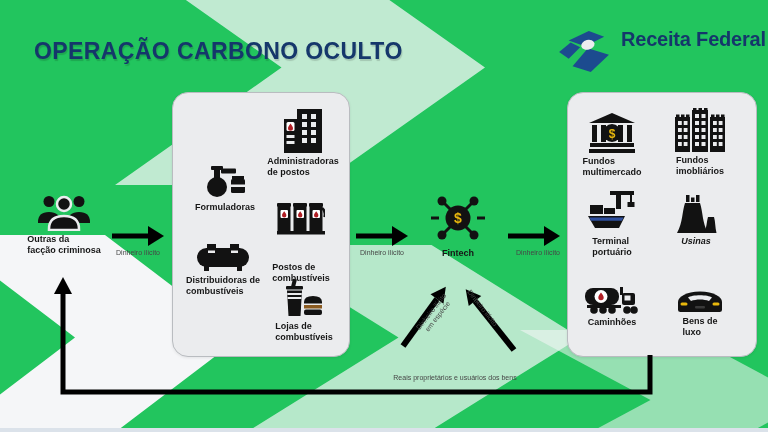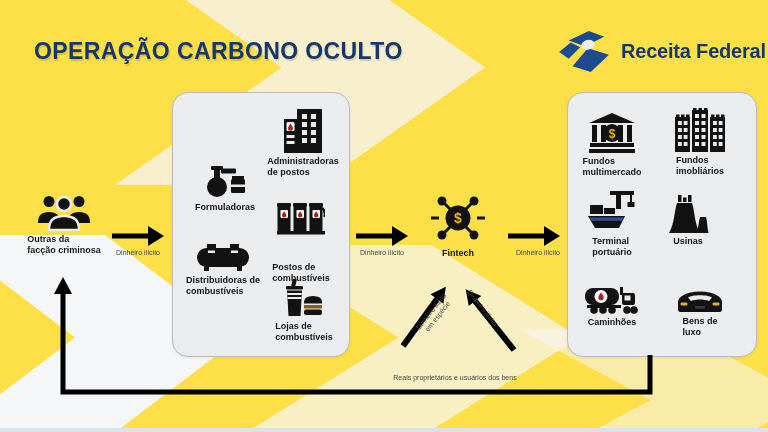--- a/index.html
+++ b/index.html
@@ -1,23 +1,23 @@
 <!DOCTYPE html>
 <html><head>
 <meta charset="utf-8">
 <style>
   html,body{margin:0;padding:0;background:#ecedef;}
-  .stage{position:relative;width:768px;height:432px;background:#fde047;overflow:hidden;
+  .stage{position:relative;width:768px;height:432px;background:#22c55e;overflow:hidden;
          font-family:"Liberation Sans",sans-serif;color:#1b1b1b;}
   .chev{position:absolute;background:#f5f6f8;
         clip-path:polygon(0 0,55% 0,100% 50%,55% 100%,0 100%,45% 50%);}
   .bottom-strip{position:absolute;left:0;bottom:0;width:768px;height:4px;background:#dbe2ea;}
   .title{position:absolute;left:34px;top:38px;font-size:23px;font-weight:bold;
          letter-spacing:.4px;color:#15376b;text-shadow:1px 2px 1px rgba(0,0,0,.15);}
-  .brand{position:absolute;left:556px;top:28px;display:flex;align-items:center;gap:7px;}
+  .brand{position:absolute;left:556px;top:28px;display:flex;align-items:flex-start;gap:7px;}
   .brand-text{font-size:20px;font-weight:bold;color:#15376b;letter-spacing:-.2px;}
   .panel{position:absolute;background:#ebecee;border:1px solid #b9bcc0;border-radius:16px;
          box-shadow:0 1px 3px rgba(0,0,0,.08);}
   .panel1{left:172px;top:92px;width:176px;height:263px;}
   .panel2{left:567px;top:92px;width:188px;height:263px;}
   .node{position:absolute;display:flex;flex-direction:column;align-items:center;}
   .node svg{display:block;}
   .lbl{white-space:pre-line;text-align:left;font-weight:bold;font-size:9px;line-height:1.22;
        margin-top:3px;color:#161616;}
   .small-lbl{position:absolute;font-size:7px;color:#464646;text-align:center;white-space:pre-line;
@@ -292,21 +292,21 @@
           <rect x="2" y="14" width="13" height="9"></rect>
             <rect x="16" y="17" width="11" height="6"></rect>
           <path d="M0,25 h37 l-6,12 h-24 z"></path>
         </g>
         <path d="M1.5,26.5 h34 l-1.6,3.2 h-31 z" fill="#2e4f9e"></path>
       </svg>
       <div class="lbl">Terminal
 portuário</div>
     </div>
 
-    <div class="node" style="left:72px;top:102px;width:96px;">
+    <div class="node" style="left:80px;top:102px;width:96px;font-style:italic;">
       <svg width="42" height="38" viewBox="0 0 42 38">
         <g fill="#121212">
           <rect x="11" y="0" width="3.5" height="7"></rect>
             <rect x="16" y="2.5" width="3.5" height="4.5"></rect>
             <rect x="21" y="0" width="3.5" height="7"></rect>
           <path d="M2,38 C8,27 7,17 10,8 L25,8 C28,17 27,27 33,38 Z"></path>
           <path d="M29,38 C32,32 31.5,27 33,22 L39,22 C40.5,27 40,32 41.5,38 Z"></path>
         </g>
       </svg>
       <div class="lbl">Usinas</div>

